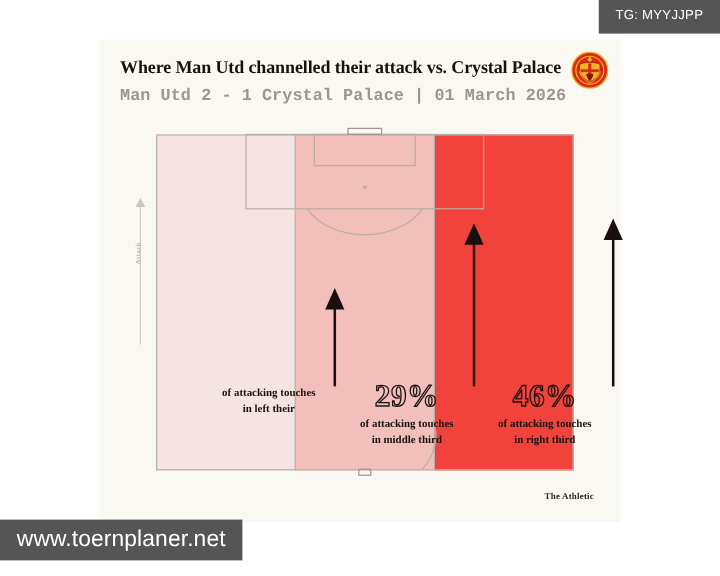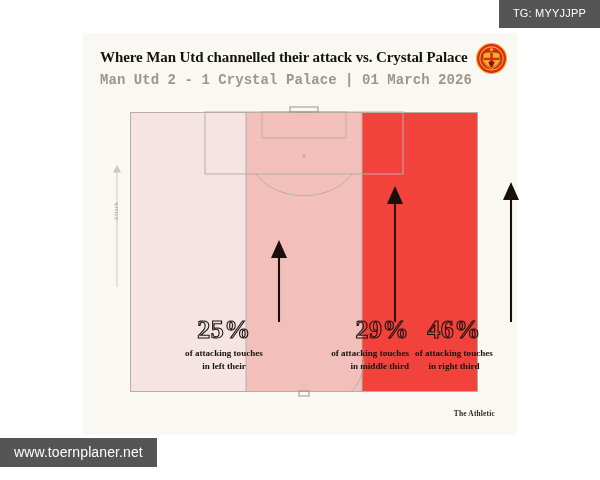--- a/index.html
+++ b/index.html
@@ -102,21 +102,21 @@
   #arrow-mid   { left: 256px; top: 74px;  }
   #arrow-right { left: 372px; top: 70px;  }
 
   
   .stat {
     position: absolute;
     text-align: center;
     width: 140px;
   }
   #stat-left  { left: 71px;  top: 284px; }
-  #stat-mid   { left: 186px; top: 284px; text-align: right; }
+  #stat-mid   { left: 186px; top: 284px; }
   #stat-right { left: 301px; top: 284px; }
 
   .stat-pct {
     font-family: "Liberation Serif", serif;
     font-weight: bold;
     font-size: 26px;
     line-height: 1;
     color: transparent;
     -webkit-text-stroke: 1.1px #16130f;
     letter-spacing: 0.5px;
@@ -179,21 +179,21 @@
     padding: 8px 14px 9px 14px;
     line-height: 1;
   }
   #site-badge {
     position: absolute;
     left: 0;
     bottom: 13px;
     background: #555555;
     color: #ffffff;
     font-family: "Liberation Sans", sans-serif;
-    font-size: 14px;
+    font-size: 19px;
     letter-spacing: 0.1px;
     padding: 7px 14px 8px 14px;
     line-height: 1;
   }
 </style>
 </head>
 <body>
 
 <div id="stage">
 
@@ -263,21 +263,20 @@
         <path d="M9 0 L17 18 L1 18 Z" fill="#1b0f0d"></path>
       </svg>
 
       <svg class="arrow-svg" id="arrow-right" width="18" height="140" viewBox="0 0 18 140">
         <line x1="9" y1="140" x2="9" y2="16" stroke="#1b0f0d" stroke-width="2.1"></line>
         <path d="M9 0 L17 18 L1 18 Z" fill="#1b0f0d"></path>
       </svg>
     </div>
 
     <div class="stat" id="stat-left">
-      <div class="stat-pct">25%</div>
       <div class="stat-line">of attacking touches</div>
       <div class="stat-line second">in left their</div>
     </div>
 
     <div class="stat" id="stat-mid">
       <div class="stat-pct">29%</div>
       <div class="stat-line">of attacking touches</div>
       <div class="stat-line second">in middle third</div>
     </div>
 

